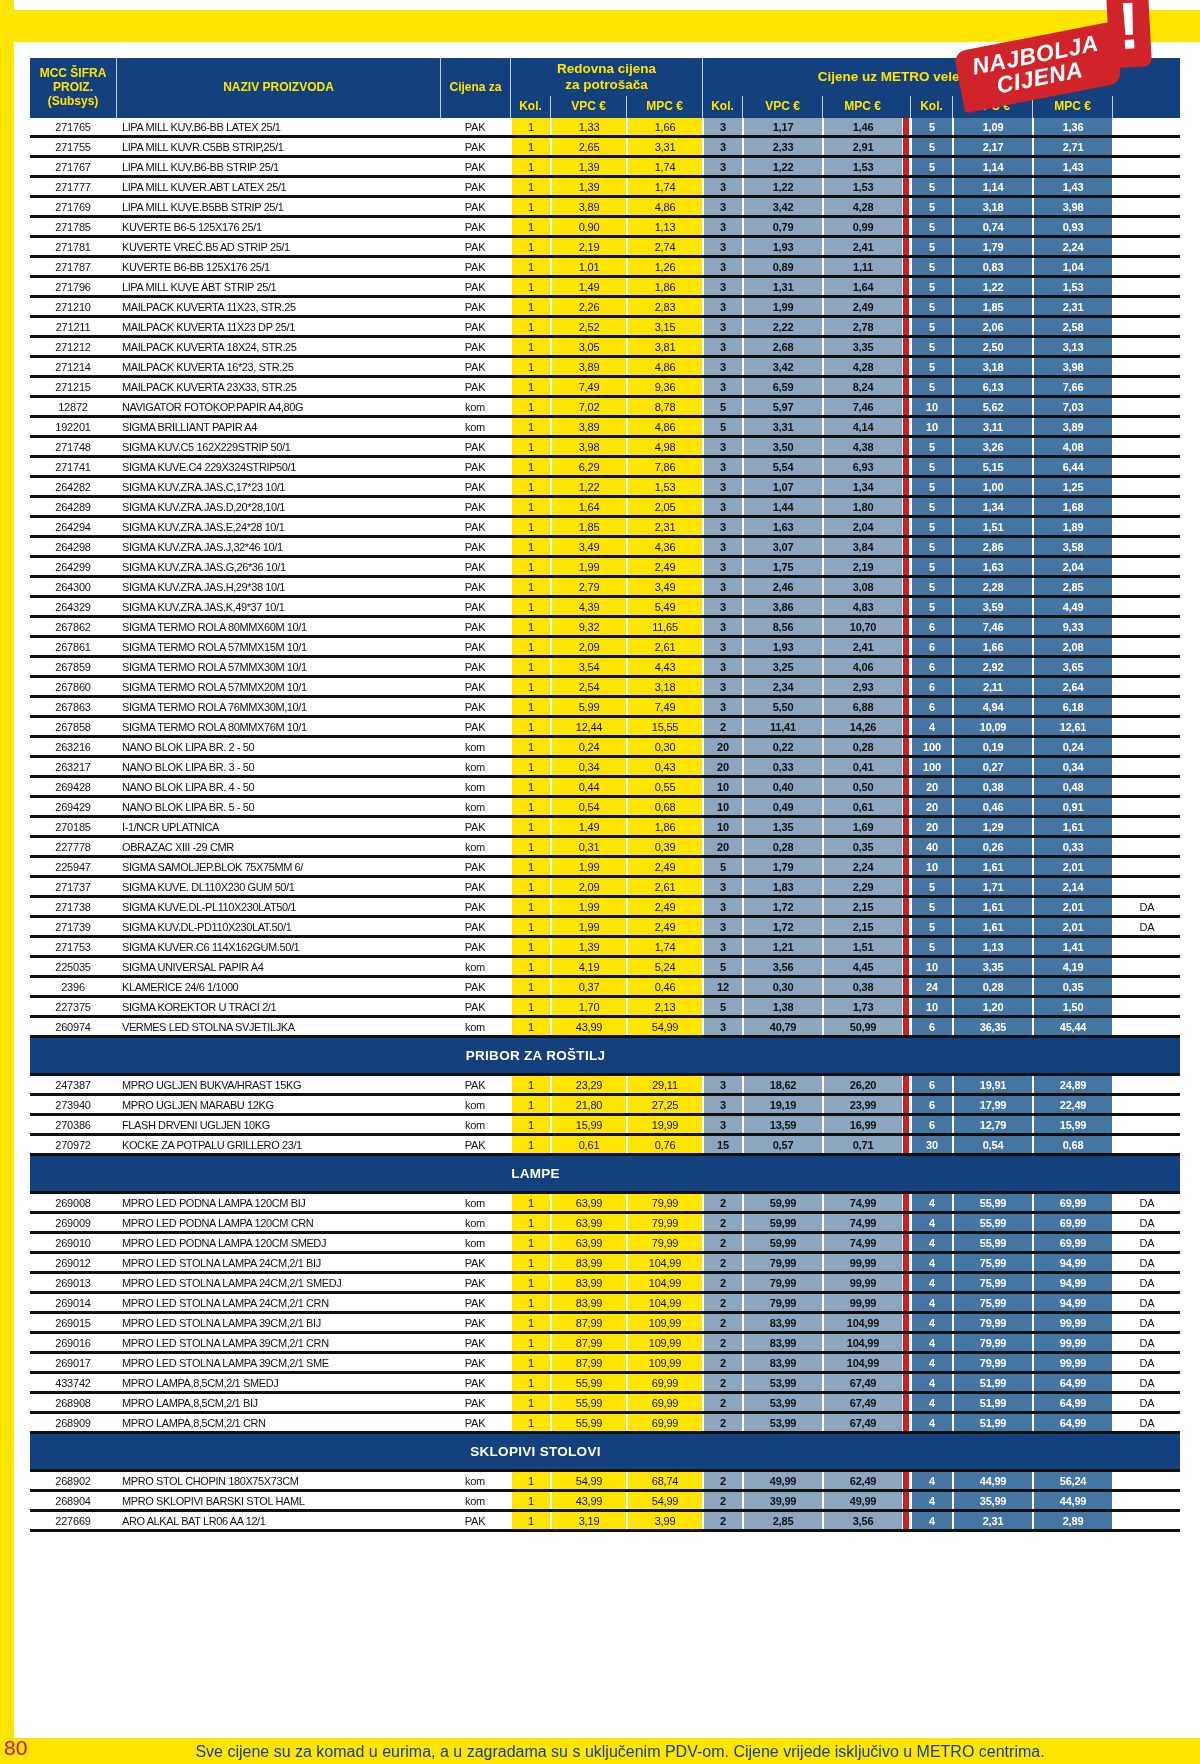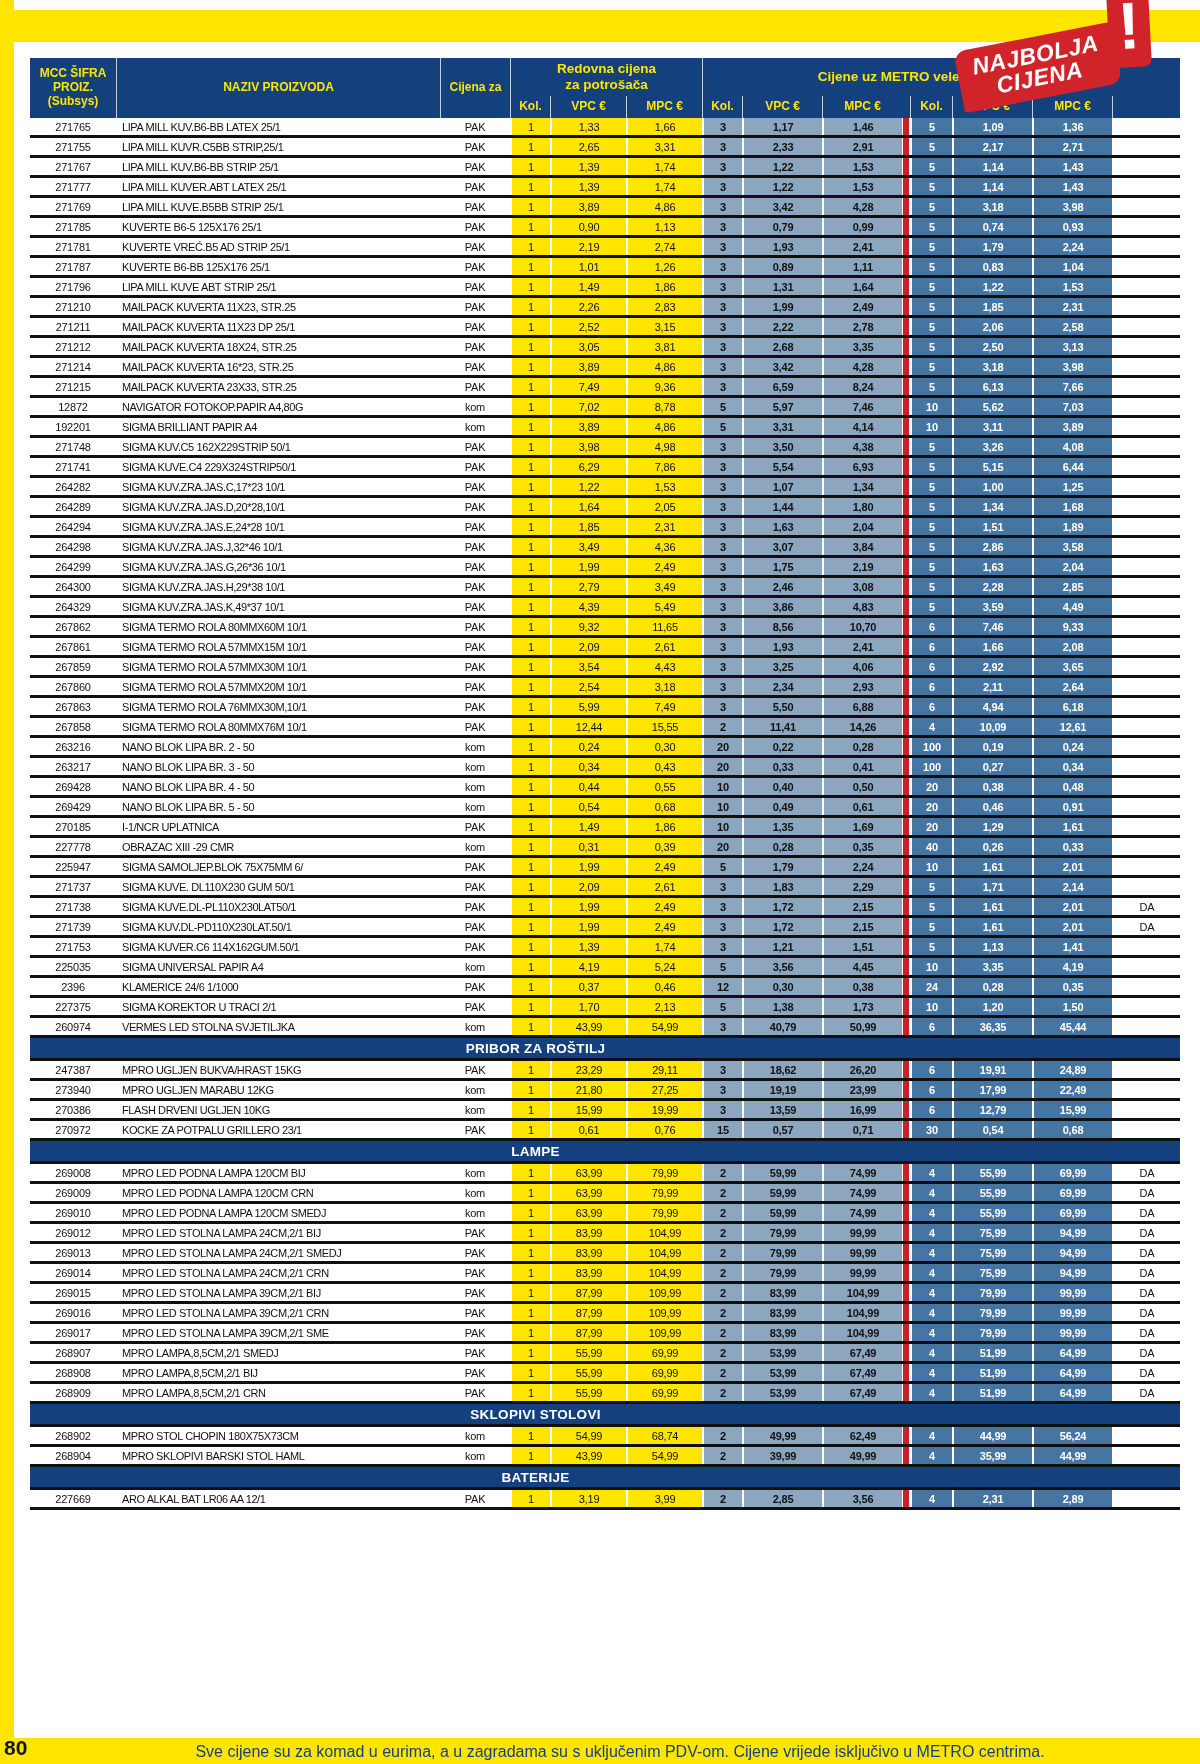--- a/index.html
+++ b/index.html
@@ -40,28 +40,28 @@
           letter-spacing:-.2px;overflow:hidden;white-space:nowrap;}
   .row .code{font-size:11px;}
   .row .name{justify-content:flex-start;padding-left:6px;letter-spacing:-.4px;}
   .row .unit{font-size:11px;}
   .row .y{background:var(--yellow);border-left:2px solid #fff;}
   .row .g{background:var(--gray);border-left:2px solid #fff;font-weight:bold;}
   .row .b{background:var(--blue);border-left:2px solid #fff;color:#fff;font-weight:bold;}
   .row .red{background:var(--red);border-left:1px solid #fff;border-right:1px solid #fff;}
   .row .da{background:#fff;border-left:2px solid #fff;font-size:11px;}
 
-  .section-row{height:23px;border-bottom:3px solid var(--line);background:var(--navy);
+  .section-row{height:38px;border-bottom:3px solid var(--line);background:var(--navy);
     display:flex;align-items:center;justify-content:center;padding-left:21px;}
   .section-row span{color:#fff;font-weight:bold;font-size:13.5px;letter-spacing:.3px;
     transform:translateX(-80px);text-transform:uppercase;}
 
   
   .footer-band{position:absolute;left:0;top:1738px;width:1200px;height:26px;background:var(--yellow);}
-  .page-num{position:absolute;left:4px;top:-2px;font-weight:bold;font-size:21px;color:#0f172a;}
+  .page-num{position:absolute;left:4px;top:-2px;font-weight:normal;font-size:21px;color:#be185d;}
   .footer-text{position:absolute;left:0;top:5px;width:100%;text-align:center;
     color:var(--navy);font-weight:normal;font-size:16px;padding-left:40px;}
 </style>
 </head>
 <body>
 
 <div class="page">
   <div class="left-bar"></div>
   <div class="top-band"></div>
 
@@ -1038,21 +1038,21 @@
           <div class="c g">2</div>
           <div class="c g">83,99</div>
           <div class="c g">104,99</div>
           <div class="c red"></div>
           <div class="c b">4</div>
           <div class="c b">79,99</div>
           <div class="c b">99,99</div>
           <div class="c da">DA</div>
         </div>
         <div class="row grid">
-          <div class="c code">268907</div>
+          <div class="c code">433742</div>
           <div class="c name">MPRO LAMPA,8,5CM,2/1 SMEDJ</div>
           <div class="c unit">PAK</div>
           <div class="c y">1</div>
           <div class="c y">55,99</div>
           <div class="c y">69,99</div>
           <div class="c g">2</div>
           <div class="c g">53,99</div>
           <div class="c g">67,49</div>
           <div class="c red"></div>
           <div class="c b">4</div>
@@ -1119,23 +1119,20 @@
           <div class="c y">43,99</div>
           <div class="c y">54,99</div>
           <div class="c g">2</div>
           <div class="c g">39,99</div>
           <div class="c g">49,99</div>
           <div class="c red"></div>
           <div class="c b">4</div>
           <div class="c b">35,99</div>
           <div class="c b">44,99</div>
           <div class="c da"></div>
-        </div>
-        <div class="section-row">
-          <span>BATERIJE</span>
         </div>
         <div class="row grid">
           <div class="c code">227669</div>
           <div class="c name">ARO ALKAL BAT LR06 AA 12/1</div>
           <div class="c unit">PAK</div>
           <div class="c y">1</div>
           <div class="c y">3,19</div>
           <div class="c y">3,99</div>
           <div class="c g">2</div>
           <div class="c g">2,85</div>

